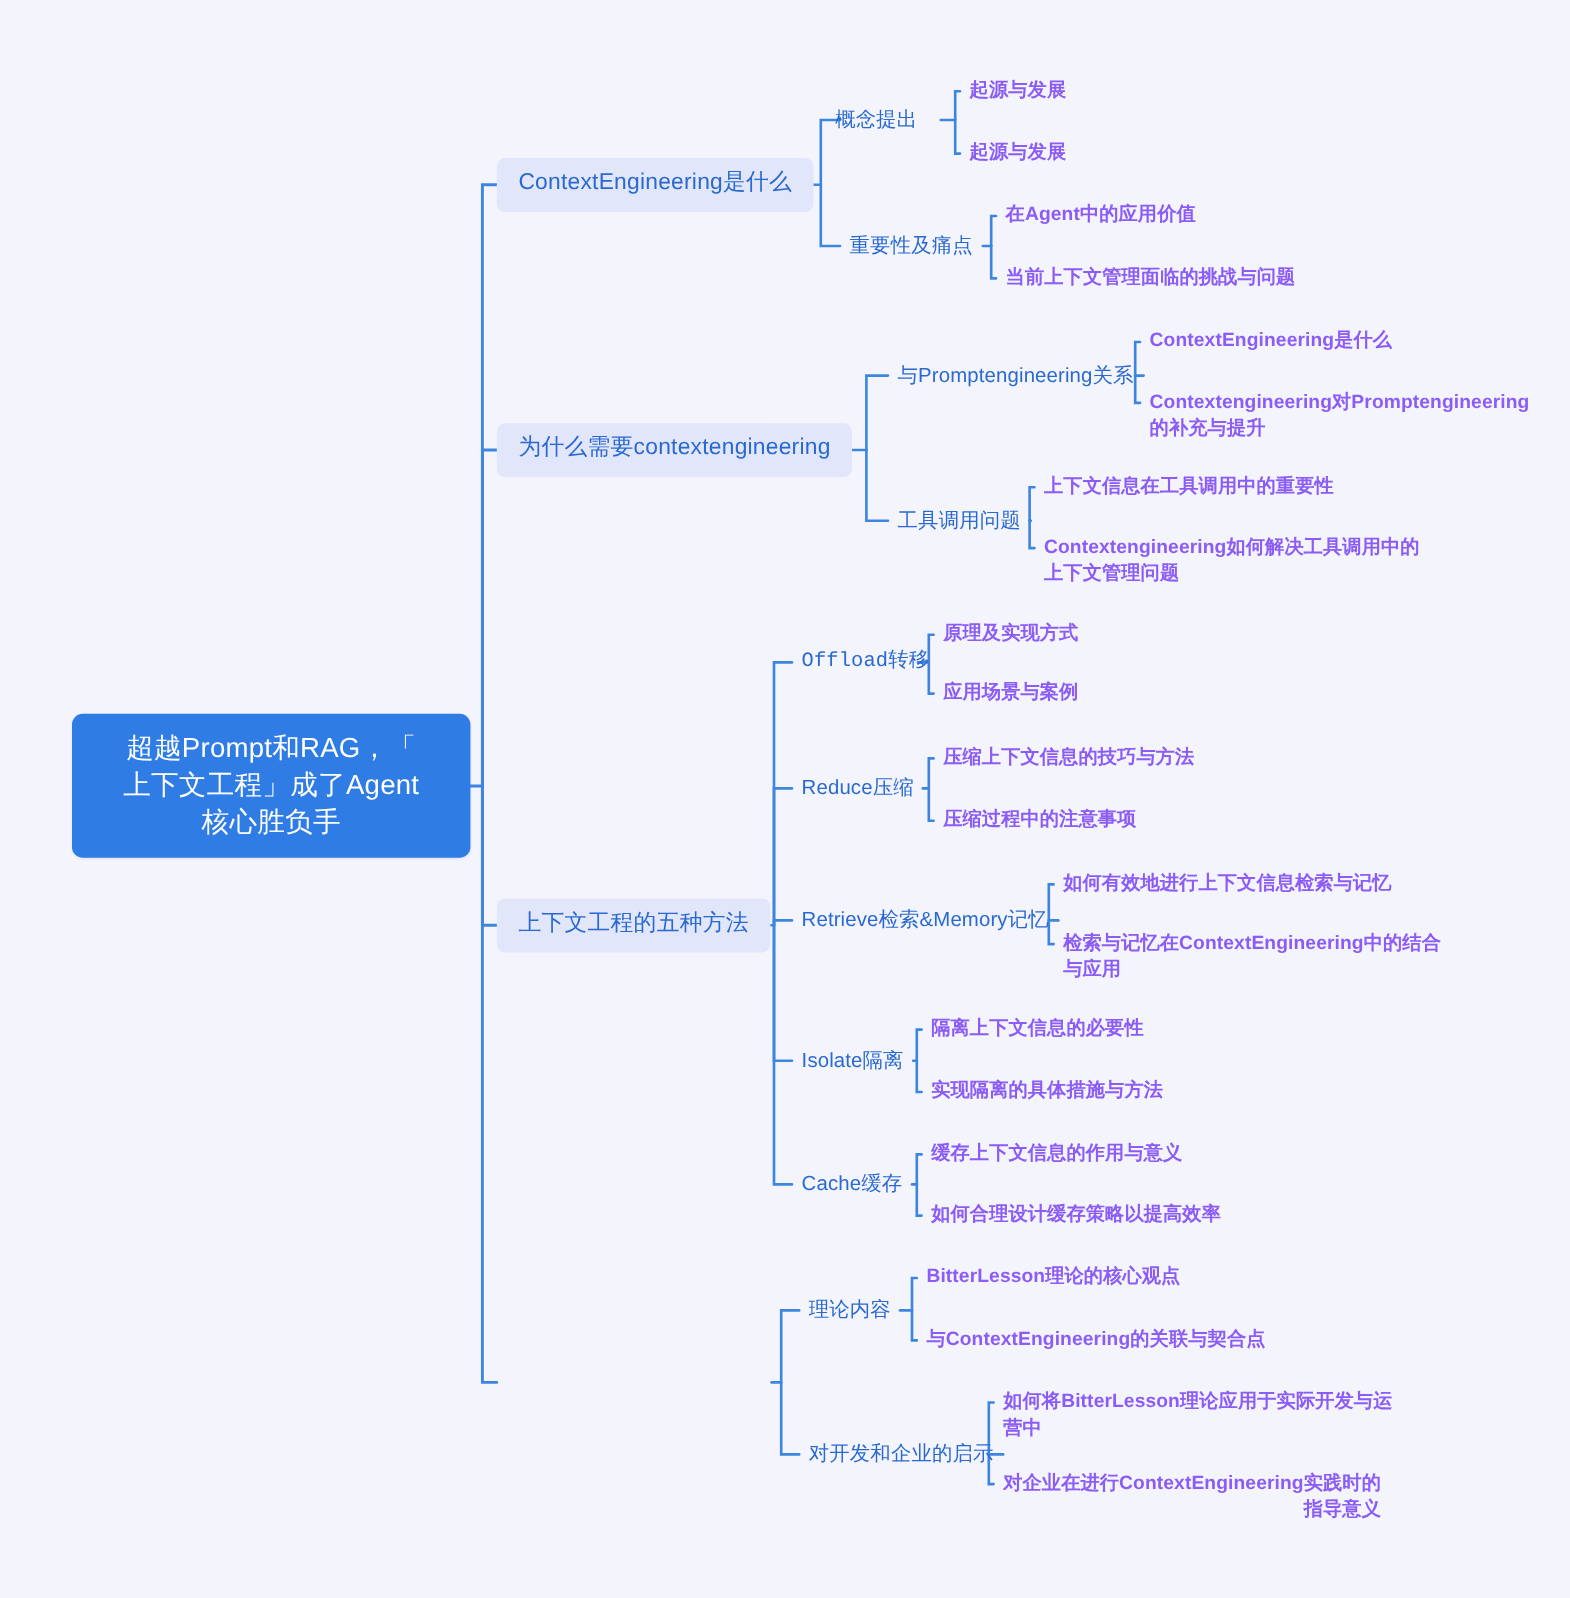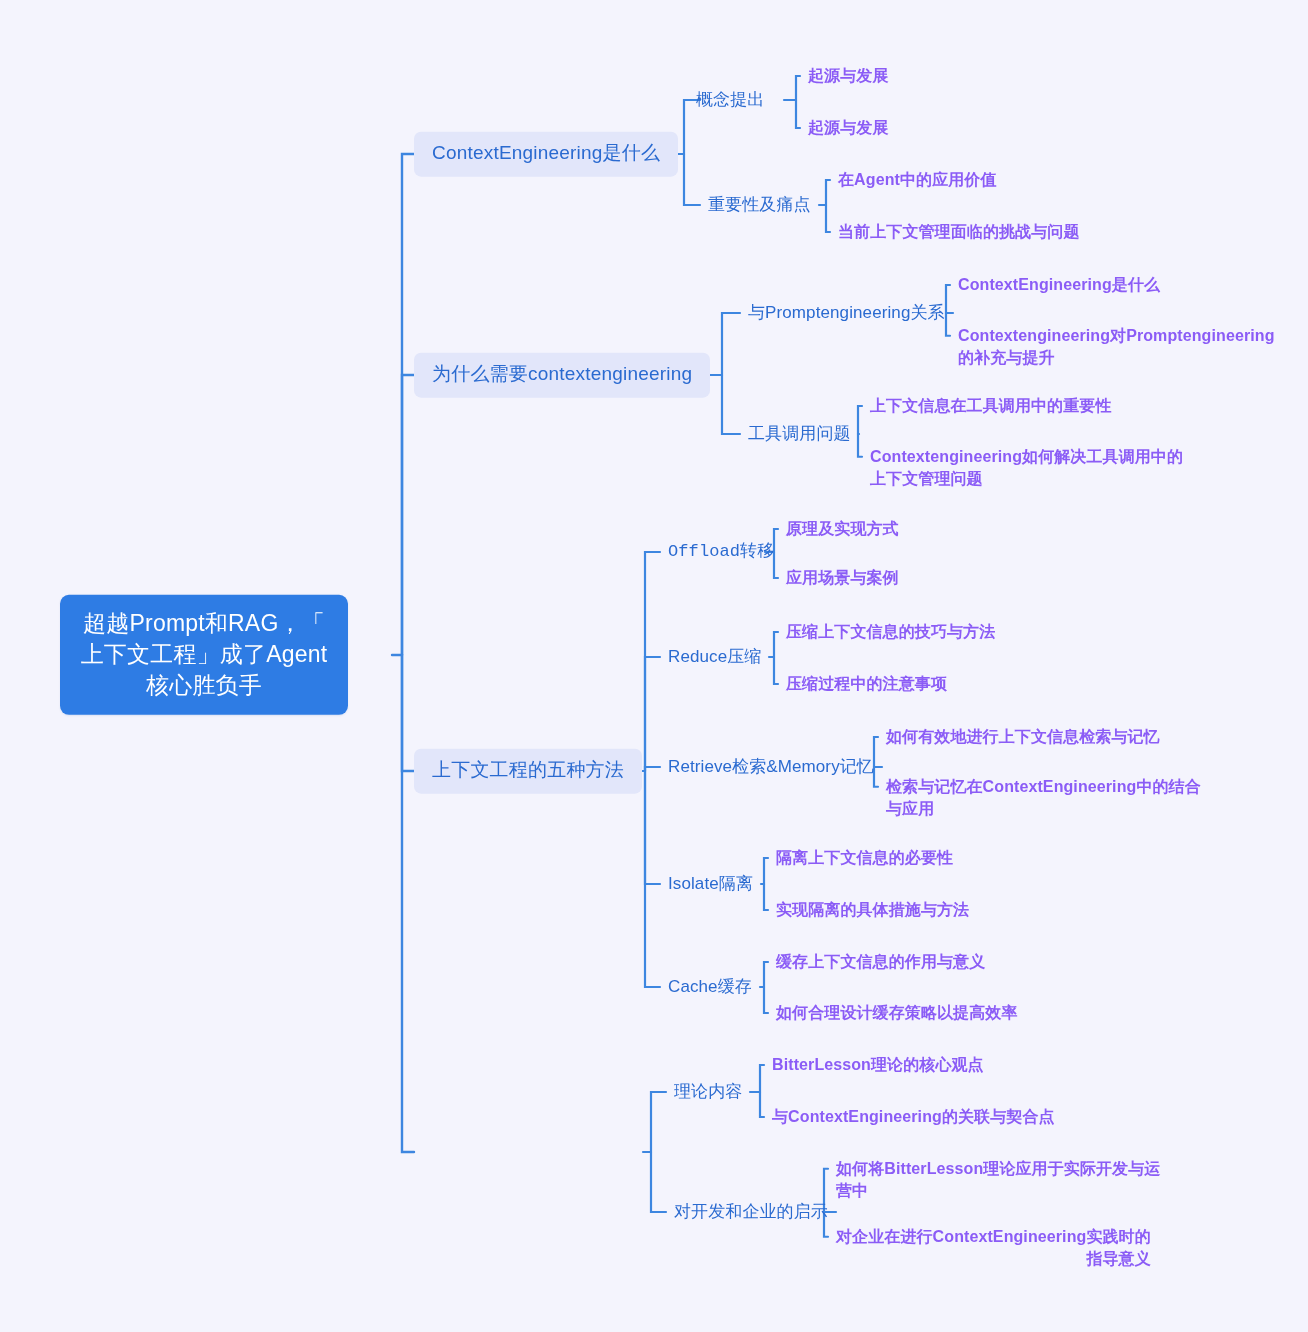--- a/index.html
+++ b/index.html
@@ -121,21 +121,21 @@
       <path d="M764,987 H764 Q764,987 764,987 V962 Q764,962 764,962 H768" stroke="#3d86e0" stroke-width="2.2" fill="none" stroke-linecap="round"></path>
       <path d="M764,987 H764 Q764,987 764,987 V1013 Q764,1013 764,1013 H768" stroke="#3d86e0" stroke-width="2.2" fill="none" stroke-linecap="round"></path>
       <path d="M750,1092 H760" stroke="#3d86e0" stroke-width="2.2" fill="none" stroke-linecap="round"></path>
       <path d="M760,1092 H760 Q760,1092 760,1092 V1065 Q760,1065 760,1065 H764" stroke="#3d86e0" stroke-width="2.2" fill="none" stroke-linecap="round"></path>
       <path d="M760,1092 H760 Q760,1092 760,1092 V1117 Q760,1117 760,1117 H764" stroke="#3d86e0" stroke-width="2.2" fill="none" stroke-linecap="round"></path>
       <path d="M836,1212 H824" stroke="#3d86e0" stroke-width="2.2" fill="none" stroke-linecap="round"></path>
       <path d="M824,1212 H824 Q824,1212 824,1212 V1168.75 Q824,1168.75 824,1168.75 H828" stroke="#3d86e0" stroke-width="2.2" fill="none" stroke-linecap="round"></path>
       <path d="M824,1212 H824 Q824,1212 824,1212 V1236.75 Q824,1236.75 824,1236.75 H828" stroke="#3d86e0" stroke-width="2.2" fill="none" stroke-linecap="round"></path>
     </svg>
 
-  <div class="node root" style="left:60px; top:655px; width:288px;">超越Prompt和RAG，「
+  <div class="node root" style="left:60px; top:655px; width:332px;">超越Prompt和RAG，「
 上下文工程」成了Agent
 核心胜负手</div>
 
   <div class="node lvl1" style="left:414px; top:154px;">ContextEngineering是什么</div>
 
   <div class="node lvl2" style="left:696px; top:100px;">概念提出</div>
   <div class="node lvl3" style="left:808px; top:76px;">起源与发展</div>
   <div class="node lvl3" style="left:808px; top:128px;">起源与发展</div>
 
   <div class="node lvl2" style="left:708px; top:205px;">重要性及痛点</div>

